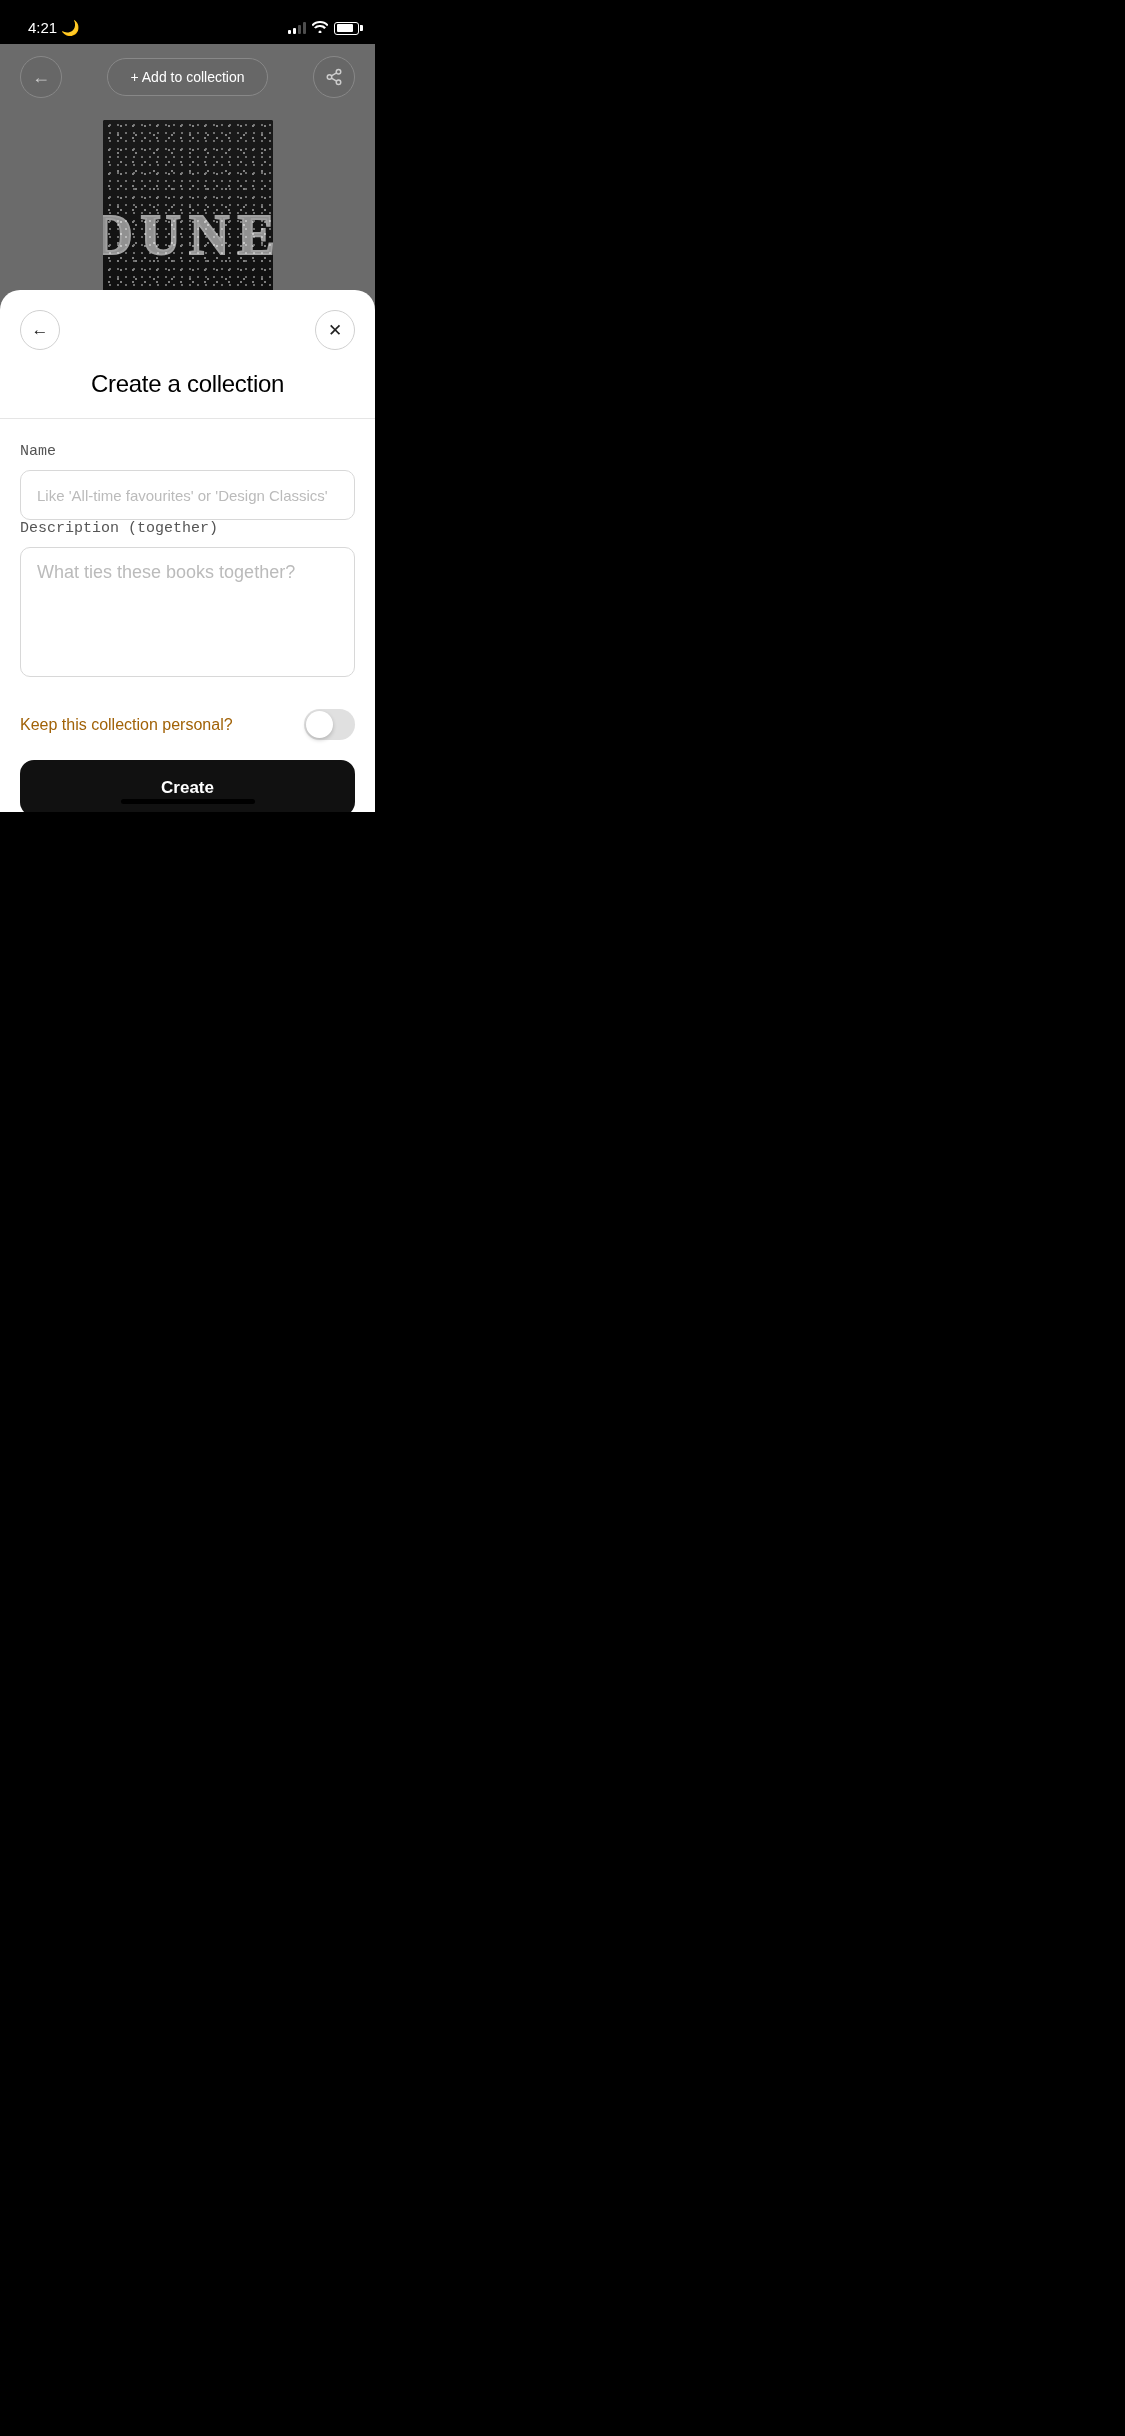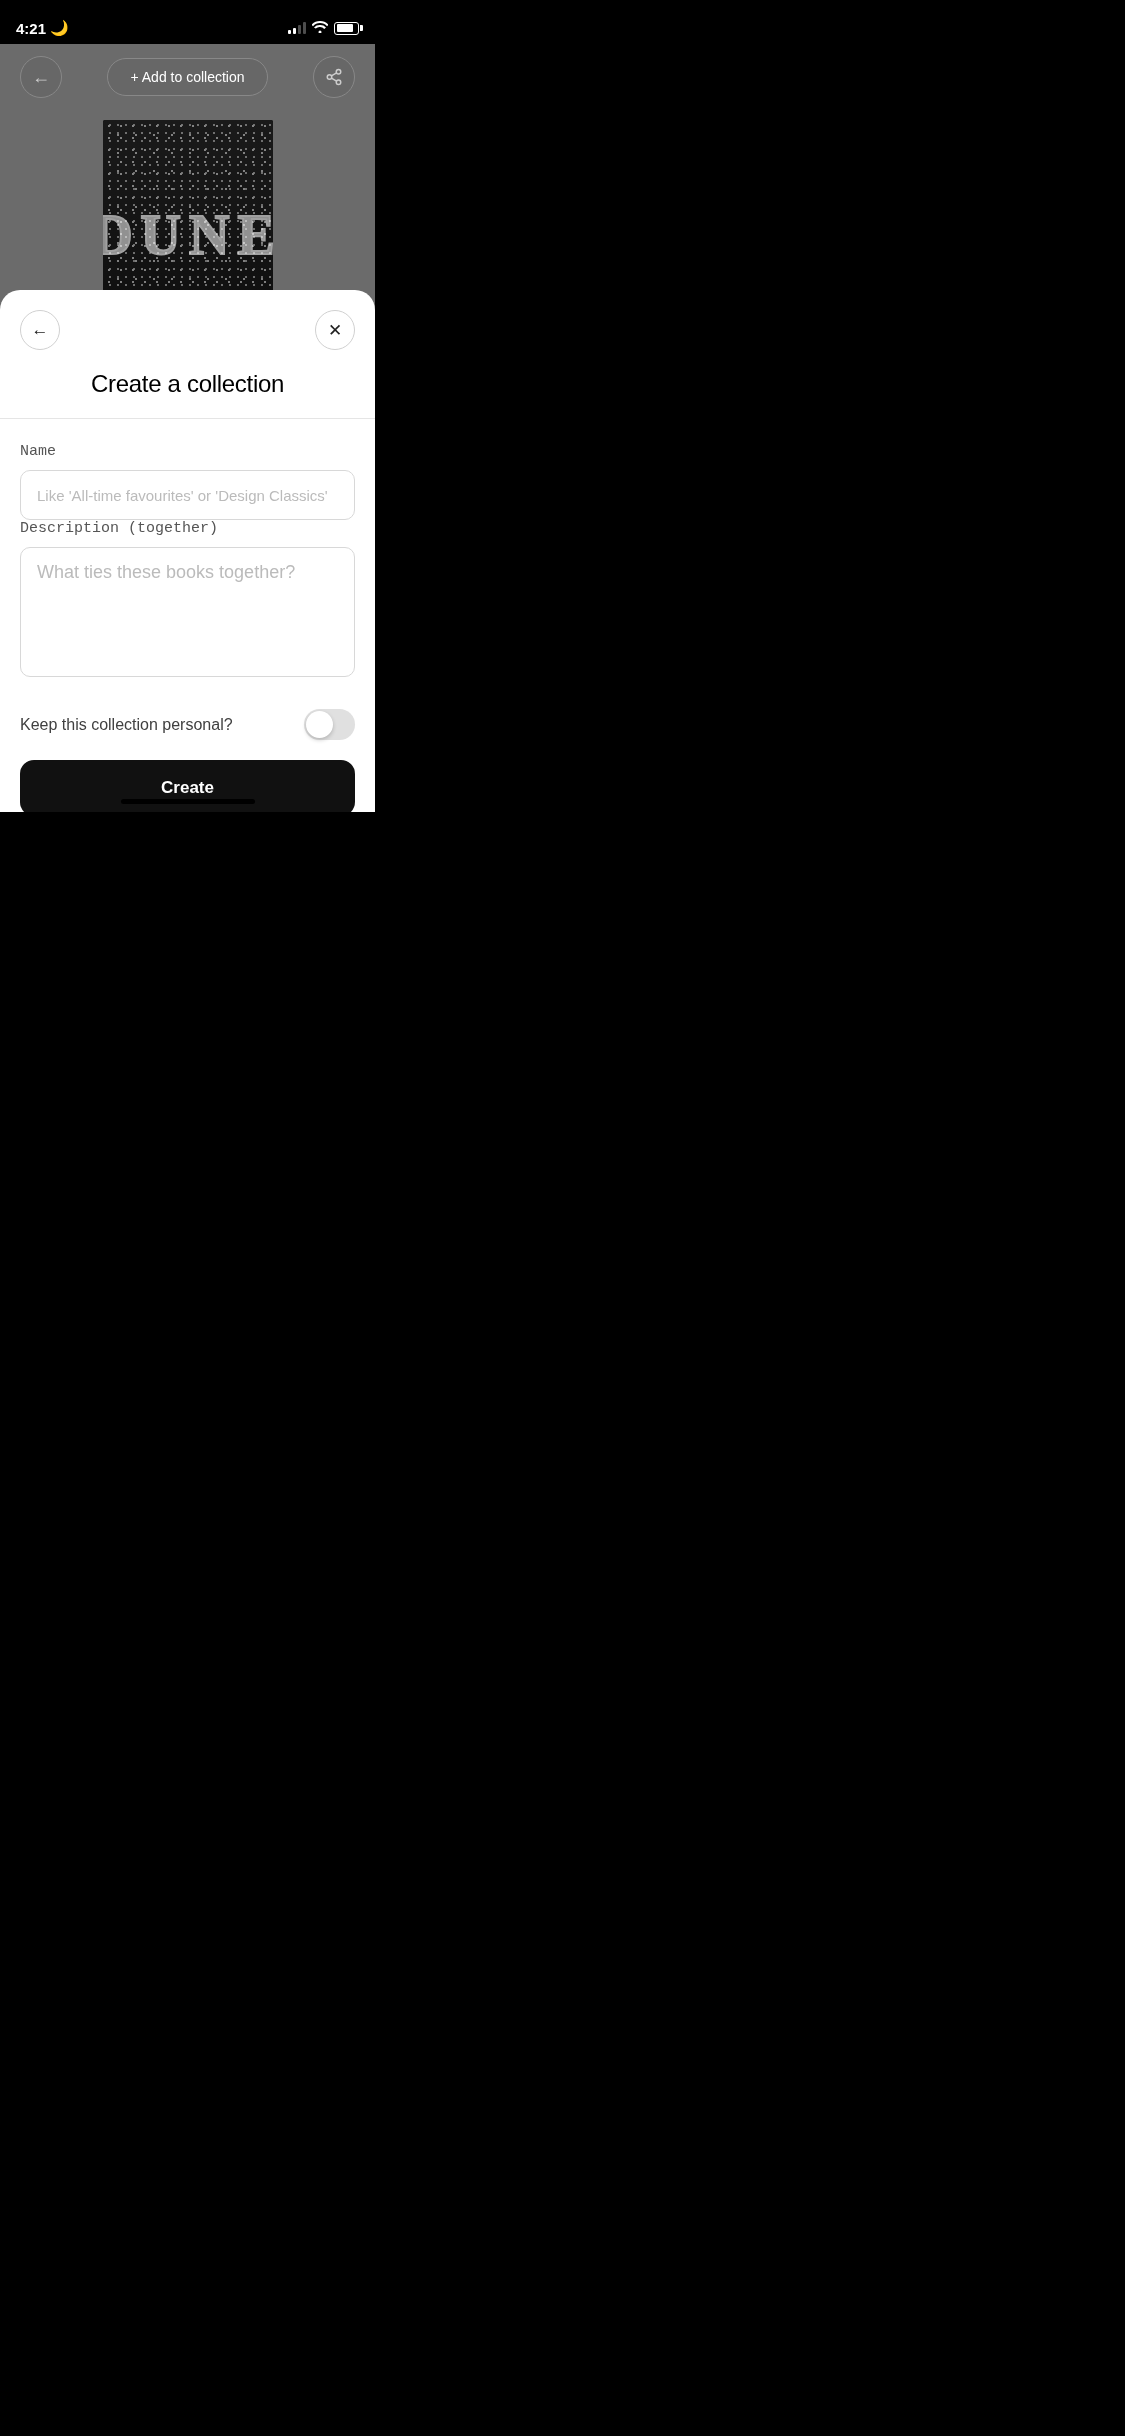--- a/index.html
+++ b/index.html
@@ -20,24 +20,25 @@
       height: 44px;
       background: #000;
       display: flex;
       align-items: center;
       justify-content: space-between;
       padding: 12px 16px 0;
     }
     .status-time {
       color: #fff;
       font-size: 15px;
-      font-weight: 700;
-      display: flex;
-      align-items: flex-end;
+      font-weight: 400;
+      display: flex;
+      align-items: flex-start;
       gap: 4px;
+      margin-left: 12px;
     }
     .status-icons {
       display: flex;
       align-items: center;
       gap: 6px;
     }
     .signal-bars {
       display: flex;
       align-items: flex-end;
       gap: 2px;
@@ -314,21 +315,21 @@
 
     .toggle-row {
       display: flex;
       align-items: center;
       justify-content: space-between;
       padding: 4px 0 20px;
     }
 
     .toggle-label {
       font-size: 16px;
-      color: #404040;
+      color: #a16207;
       font-weight: 400;
     }
 
     .toggle-switch {
       width: 51px;
       height: 31px;
       background: #e0e0e0;
       border-radius: 16px;
       position: relative;
       cursor: pointer;

